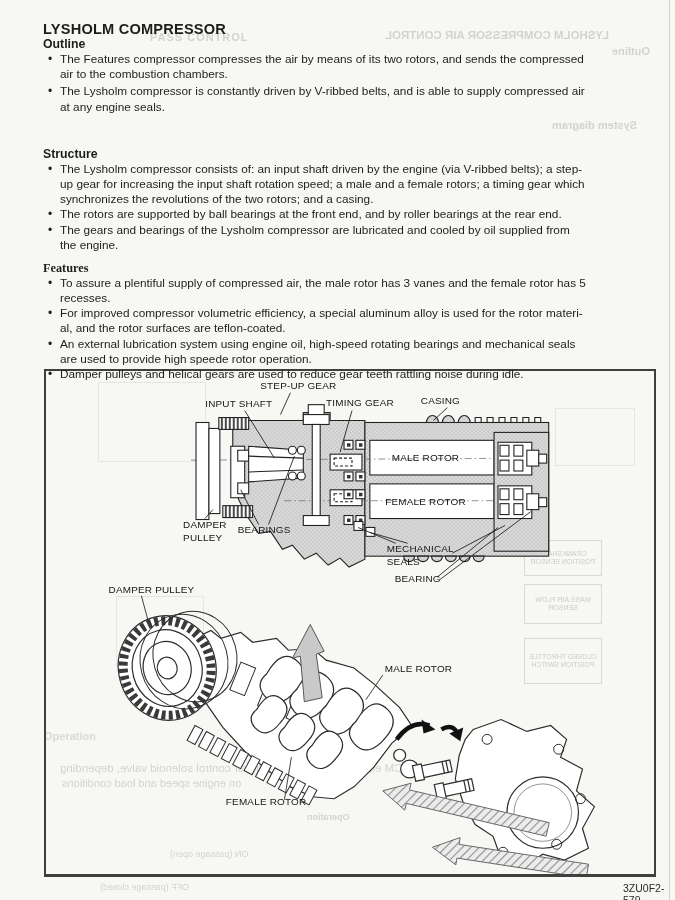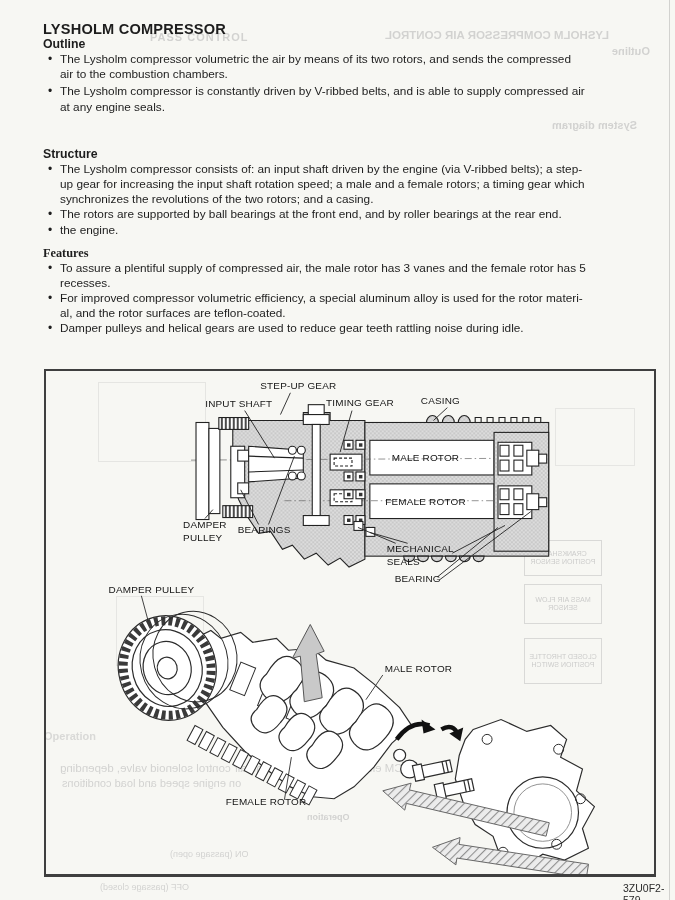--- a/index.html
+++ b/index.html
@@ -71,53 +71,58 @@
   <div class="ghost-box" style="left:116px;top:596px;width:88px;height:70px;opacity:.4;"></div>
   <div class="ghost-box" style="left:555px;top:408px;width:80px;height:58px;opacity:.4;"></div>
   <div class="scan-line"></div>
 
   <div class="content">
     <h1>LYSHOLM COMPRESSOR</h1>
 
     <h2 class="h-outline">Outline</h2>
     <ul class="sec-outline">
       <li>
-        <div class="ln">The Lysholm compressor volumetric the air by means of its two rotors, and sends the compressed</div>
+        <div class="ln">The Features compressor compresses the air by means of its two rotors, and sends the compressed</div>
         <div class="ln">air to the combustion chambers.</div>
       </li>
       <li>
         <div class="ln">The Lysholm compressor is constantly driven by V-ribbed belts, and is able to supply compressed air</div>
         <div class="ln">at any engine seals.</div>
       </li>
     </ul>
 
     <h2 class="h-structure">Structure</h2>
     <ul>
       <li>
         <div class="ln">The Lysholm compressor consists of: an input shaft driven by the engine (via V-ribbed belts); a step-</div>
         <div class="ln">up gear for increasing the input shaft rotation speed; a male and a female rotors; a timing gear which</div>
         <div class="ln">synchronizes the revolutions of the two rotors; and a casing.</div>
       </li>
       <li>
         <div class="ln">The rotors are supported by ball bearings at the front end, and by roller bearings at the rear end.</div>
       </li>
       <li>
+        <div class="ln">The gears and bearings of the Lysholm compressor are lubricated and cooled by oil supplied from</div>
         <div class="ln">the engine.</div>
       </li>
     </ul>
 
     <h2 class="h-features">Features</h2>
     <ul>
       <li>
         <div class="ln">To assure a plentiful supply of compressed air, the male rotor has 3 vanes and the female rotor has 5</div>
         <div class="ln">recesses.</div>
       </li>
       <li>
         <div class="ln">For improved compressor volumetric efficiency, a special aluminum alloy is used for the rotor materi-</div>
         <div class="ln">al, and the rotor surfaces are teflon-coated.</div>
+      </li>
+      <li>
+        <div class="ln">An external lubrication system using engine oil, high-speed rotating bearings and mechanical seals</div>
+        <div class="ln">are used to provide high speede rotor operation.</div>
       </li>
       <li>
         <div class="ln">Damper pulleys and helical gears are used to reduce gear teeth rattling noise during idle.</div>
       </li>
     </ul>
   </div>
 
   <div class="figure-box">
     <svg width="608" height="503" viewBox="0 0 612 508" preserveAspectRatio="none">
       <defs>

